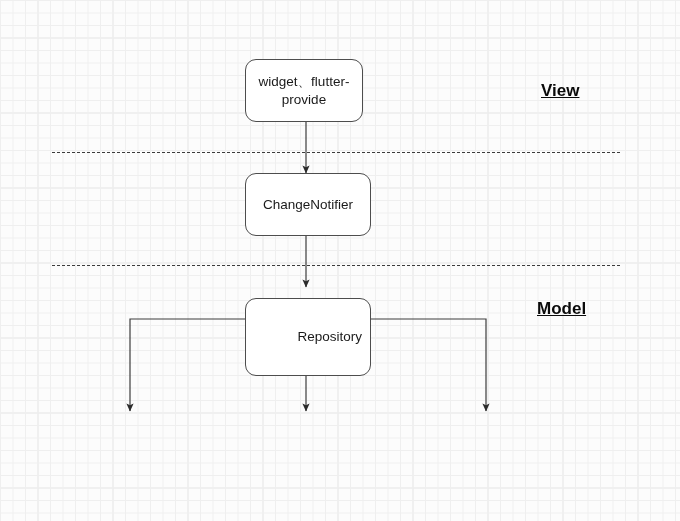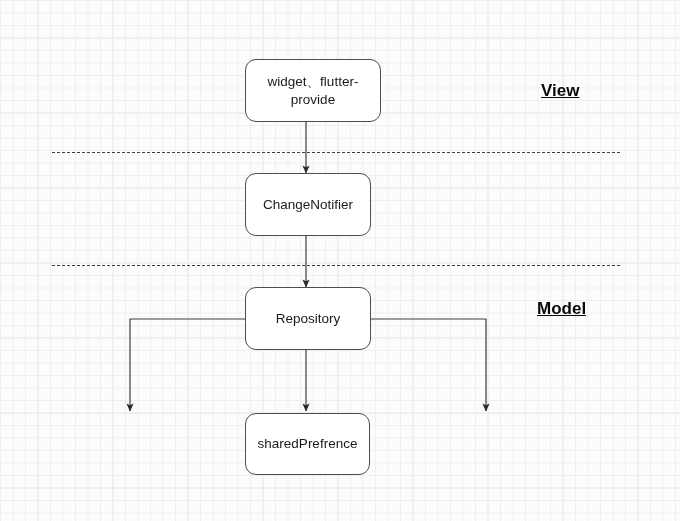--- a/index.html
+++ b/index.html
@@ -97,34 +97,31 @@
       <line x1="306" y1="236" x2="306" y2="287" marker-end="url(#arrowhead)"></line>
 
       <path d="M245,319 L130,319 L130,411" marker-end="url(#arrowhead)"></path>
 
       <path d="M306,350 L306,411" marker-end="url(#arrowhead)"></path>
 
       <path d="M370,319 L486,319 L486,411" marker-end="url(#arrowhead)"></path>
     </g>
   </svg>
 
-  <div class="node" style="left:245px; top:59px; width:136px; height:63px;">
+  <div class="node" style="left:245px; top:59px; width:118px; height:63px;">
     <span>widget、flutter-provide</span>
   </div>
 
   <div class="node" style="left:245px; top:173px; width:126px; height:63px;">
     <span>ChangeNotifier</span>
   </div>
 
-  <div class="node" style="left:245px; top:287px; width:126px; height:63px;">
+  <div class="node" style="left:245px; top:298px; width:126px; height:78px;justify-content:flex-end;">
     <span>Repository</span>
   </div>
 
 
-  <div class="node" style="left:245px; top:413px; width:125px; height:62px;">
-    <span>sharedPrefrence</span>
-  </div>
 
 
   <div class="layer-label" style="left:541px; top:81px;text-decoration:underline;">View</div>
   <div class="layer-label" style="left:537px; top:299px;text-decoration:underline;">Model</div>
 
 </div>
 
 </body></html>

